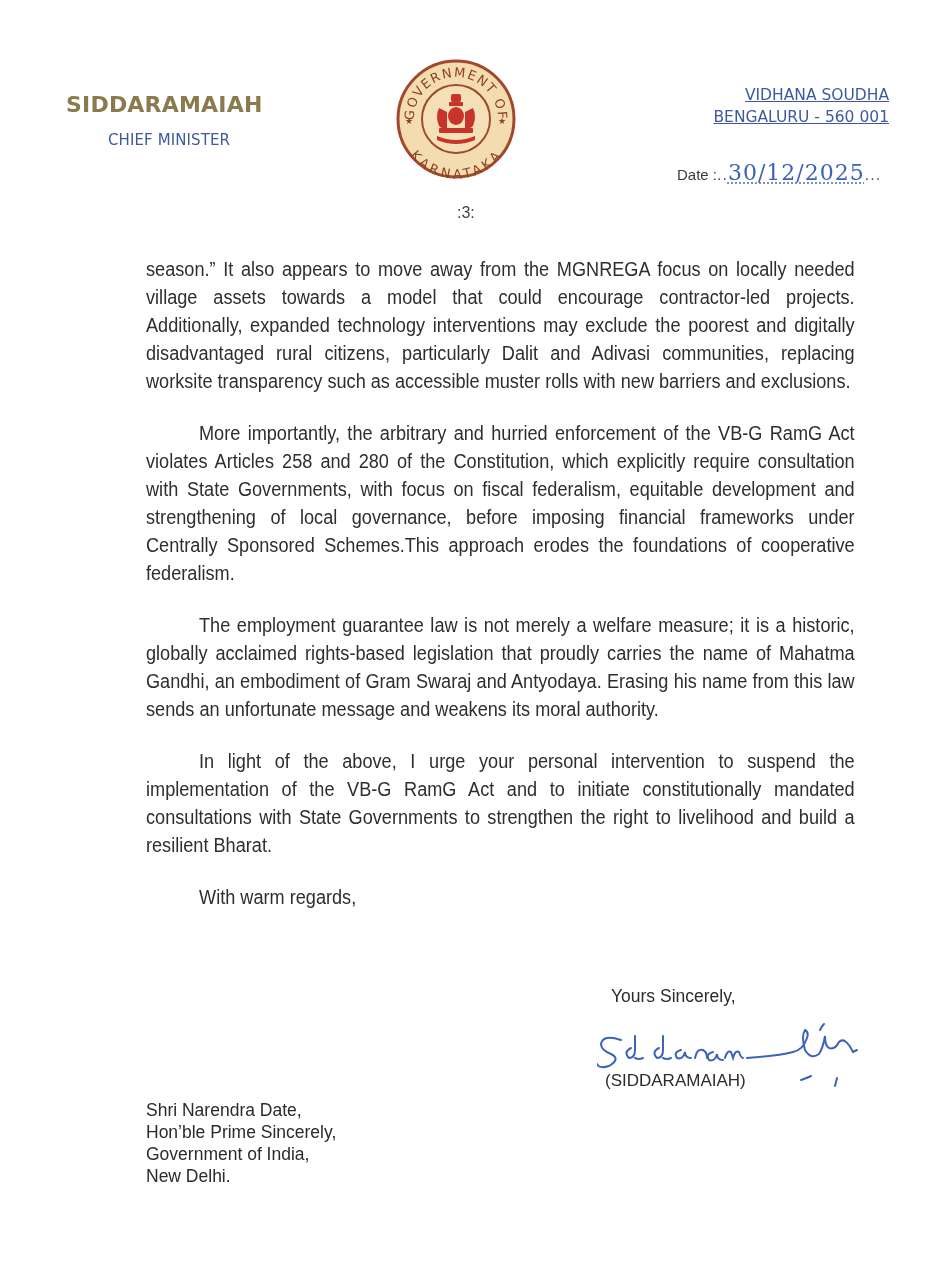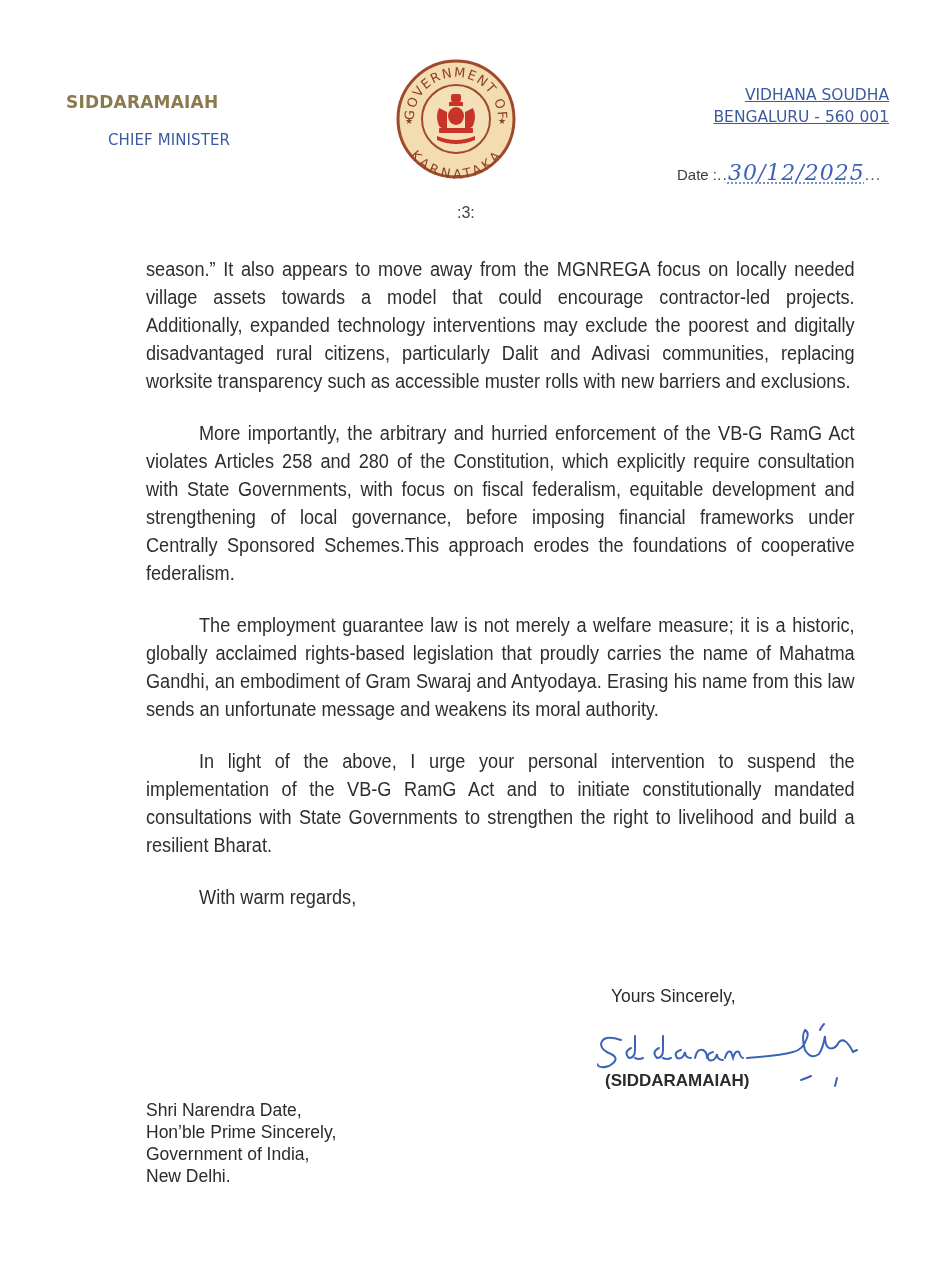--- a/index.html
+++ b/index.html
@@ -2,52 +2,52 @@
 <html><head>
   <meta charset="utf-8">
   <style>
     html, body { margin: 0; padding: 0; }
     body {
       width: 949px; height: 1269px; background: #ffffff; position: relative; overflow: hidden;
       font-family: "Liberation Sans", sans-serif; color: #2b2b2b;
     }
     .abs { position: absolute; }
     .cm-name {
-      left: 66px; top: 92px; font-family: "DejaVu Sans", sans-serif; font-size: 17px; font-weight: bold;
+      left: 66px; top: 92px; font-family: "DejaVu Sans", sans-serif; font-size: 22px; font-weight: bold;
       color: #8a7a4e; letter-spacing: 0.2px;
     }
     .cm-title {
       left: 108px; top: 131px; font-family: "DejaVu Sans", sans-serif; font-size: 15px; color: #3d5aa0;
       letter-spacing: 0.1px;
       text-align: center;
     }
     .addr {
       right: 60px; top: 84px; text-align: right; font-family: "DejaVu Sans", sans-serif; font-size: 15.5px;
       color: #3d5aa0; line-height: 22px; text-decoration: underline;
     }
     .date-row { left: 677px; top: 160px; font-size: 16px; color: #3b3b3b; white-space: nowrap; }
     .date-label { font-size: 15px; }
     .date-dots { letter-spacing: 1px; color: #555; }
     .date-value {
-      font-family: "DejaVu Serif", serif; font-style: italic; font-size: 22px; color: #3c63b8;
+      font-family: "DejaVu Serif", serif; font-size: 22px; color: #3c63b8;
       letter-spacing: 1px; text-decoration: underline dotted #7d8fc0;
     }
     .seal { left: 395px; top: 58px; width: 122px; height: 122px; }
     .page-no { left: 457px; top: 204px; font-size: 16px; color: #444; }
     .body-text {
       left: 146px; top: 255px; width: 709px; font-size: 19.5px; line-height: 28px;
       text-align: justify; font-family: "Liberation Sans", sans-serif; color: #2e2e2e;
       transform: scaleX(0.93); transform-origin: left top; width: 762px;
     }
     .para { margin: 0 0 24px 0; }
     .para.indent { text-indent: 57px; }
     .regards { margin-top: 10px; text-indent: 57px; }
     .closing { left: 611px; top: 986px; font-size: 17.5px; color: #2b2b2b; text-align: center; }
     .signature { left: 597px; top: 1020px; width: 275px; height: 70px; }
-    .signed-name { left: 605px; top: 1071px; font-size: 17px; font-weight: bold; color: #2b2b2b; }
+    .signed-name { left: 605px; top: 1071px; font-size: 17px; font-weight: normal; color: #2b2b2b; }
     .recipient { left: 146px; top: 1099px; font-size: 17.5px; line-height: 22px; color: #2b2b2b; }
   </style>
 </head>
 <body>
 
 <div class="abs cm-name">SIDDARAMAIAH</div>
 <div class="abs cm-title">CHIEF MINISTER</div>
 
 <svg class="abs seal" viewBox="0 0 122 122">
   <defs>

